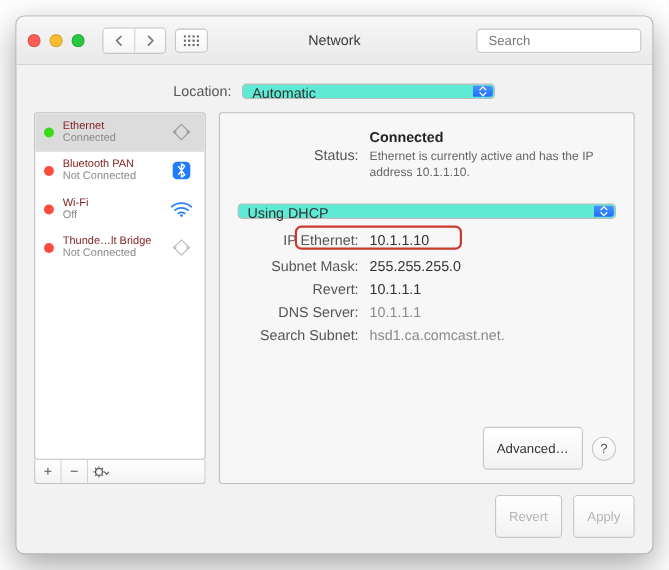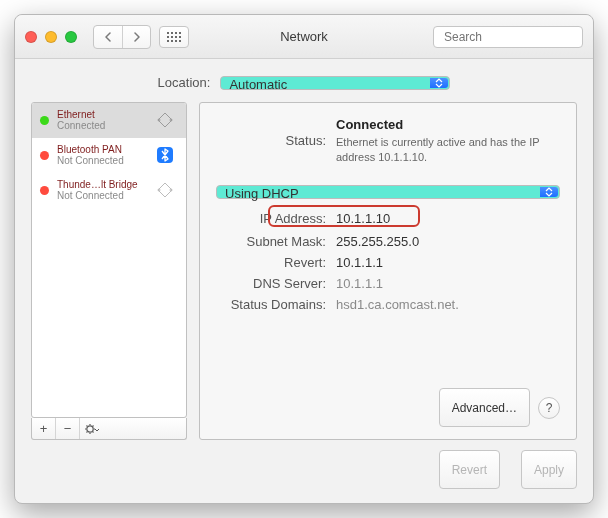--- a/index.html
+++ b/index.html
@@ -57,21 +57,21 @@
   .kv .bold { font-weight:600; color:#222; }
   .status-desc { font-size:11px; color:#666; margin-top:3px; line-height:1.35; }
   .ipv4-row .popup { width:100%; }
   .ip-row-padded { padding-top:2px; }
   .grey-val { color:#8a8a8a; }
   .detail-spacer { flex:1; }
   .advanced-row { display:flex; justify-content:flex-end; gap:8px; align-items:center; }
   .mac-btn { height:39px; padding:0 12px; border:1px solid #c6c6c6; border-radius:4px; background:linear-gradient(#fff,#f2f2f2); font-size:12px; color:#333; }
   .mac-btn.disabled { color:#b5b5b5; }
   .help-btn { width:22px; height:22px; border:1px solid #c6c6c6; border-radius:11px; background:linear-gradient(#fff,#f2f2f2); font-size:12px; color:#555; display:flex; align-items:center; justify-content:center; }
-  .footer { display:flex; justify-content:flex-end; gap:21px; padding: 0 16px 14px; }
+  .footer { display:flex; justify-content:flex-end; gap:10px; padding: 0 16px 14px; }
   svg { display:block; }
 </style>
 </head>
 <body>
 
 <div class="window">
 
   <div class="titlebar">
     <div class="traffic">
       <div class="dot red"></div>
@@ -163,20 +163,37 @@
             <div class="svc-status">Not Connected</div>
           </div>
           <div class="svc-icon">
             <svg width="20" height="20" viewBox="0 0 20 20">
                 <rect x="2" y="2" width="16" height="16" rx="4" fill="#1f7cff"></rect>
                 <path d="M7 6l6 8-3 2V4l3 2-6 8" stroke="#fff" stroke-width="1.3" fill="none" stroke-linejoin="round"></path>
               </svg>
           </div>
         </div>
 
+        <div class="svc">
+          <span class="status-dot red-dot"></span>
+          <div class="svc-text">
+            <div class="svc-name">Wi-Fi</div>
+            <div class="svc-status">Off</div>
+          </div>
+          <div class="svc-icon">
+            <svg width="22" height="16" viewBox="0 0 22 16">
+                <g stroke="#2b81ff" stroke-width="1.6" fill="none" stroke-linecap="round">
+                  <path d="M2 6a14 14 0 0118 0"></path>
+                  <path d="M5 9a10 10 0 0112 0"></path>
+                  <path d="M8 12a6 6 0 016 0"></path>
+                </g>
+                <circle cx="11" cy="14" r="1.3" fill="#2b81ff"></circle>
+              </svg>
+          </div>
+        </div>
 
         <div class="svc">
           <span class="status-dot red-dot"></span>
           <div class="svc-text">
             <div class="svc-name">Thunde…lt Bridge</div>
             <div class="svc-status">Not Connected</div>
           </div>
           <div class="svc-icon">
             <svg width="22" height="18" viewBox="0 0 22 18">
                 <g stroke="#bcbcbc" stroke-width="1" fill="none">
@@ -229,38 +246,38 @@
                   <path d="M1 4l3-3 3 3" stroke="#fff" stroke-width="1.2" fill="none"></path>
                 </svg>
               <svg width="8" height="5" viewBox="0 0 8 5">
                   <path d="M1 1l3 3 3-3" stroke="#fff" stroke-width="1.2" fill="none"></path>
                 </svg>
             </div>
           </div>
         </div>
       </div>
       <div class="kv ip-row-padded" style="position: relative;">
-          <div class="k" style="position:relative"><span style="display:inline-block;padding:2px 0">IP Address:</span></div>
+          <div class="k" style="position:relative"><span style="display:inline-block;padding:2px 0">IP Ethernet:</span></div>
           <div class="v">10.1.1.10</div>
           <div style="position: absolute; left: 52px; top: -2px; width: 152px; height: 22px; border: 2px solid rgb(204, 58, 47); border-radius: 6px; pointer-events: none;"></div>
         </div>
       <div class="kv">
         <div class="k">Subnet Mask:</div>
         <div class="v">255.255.255.0</div>
       </div>
       <div class="kv">
         <div class="k">Revert:</div>
         <div class="v">10.1.1.1</div>
       </div>
       <div class="kv">
         <div class="k">DNS Server:</div>
         <div class="v grey-val">10.1.1.1</div>
       </div>
       <div class="kv">
-        <div class="k">Status Domains:</div>
+        <div class="k">Search Subnet:</div>
         <div class="v grey-val">hsd1.ca.comcast.net.</div>
       </div>
       <div class="detail-spacer"></div>
       <div class="advanced-row">
         <button class="mac-btn">Advanced…</button>
         <div class="help-btn">?</div>
       </div>
     </div>
   </div>
 

